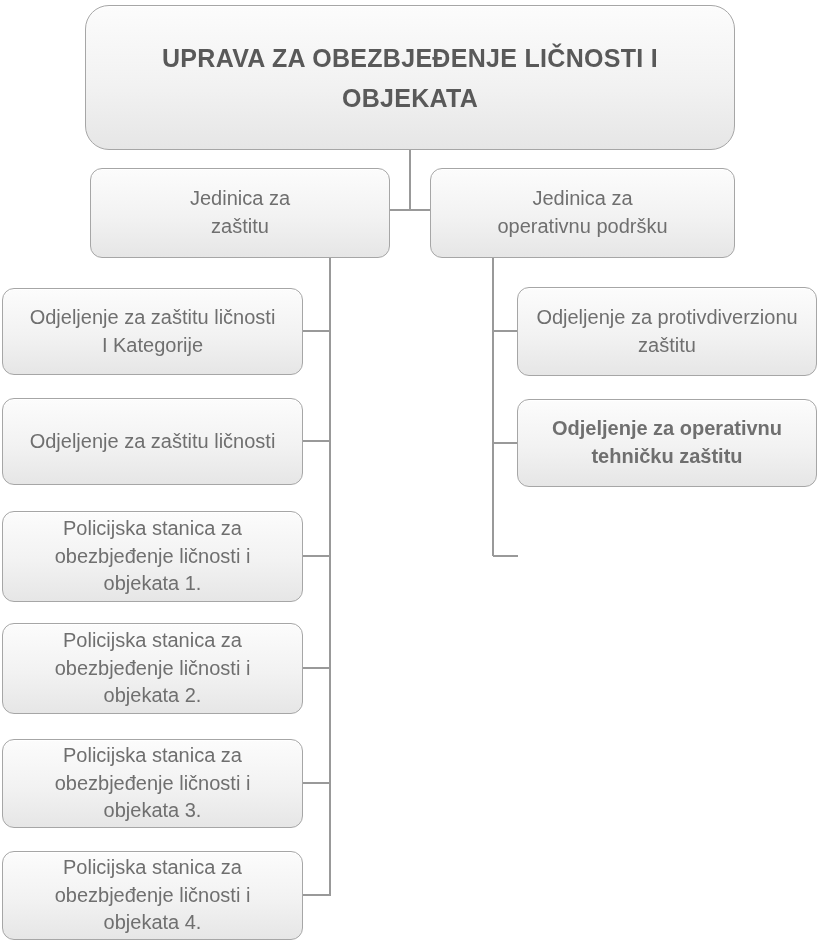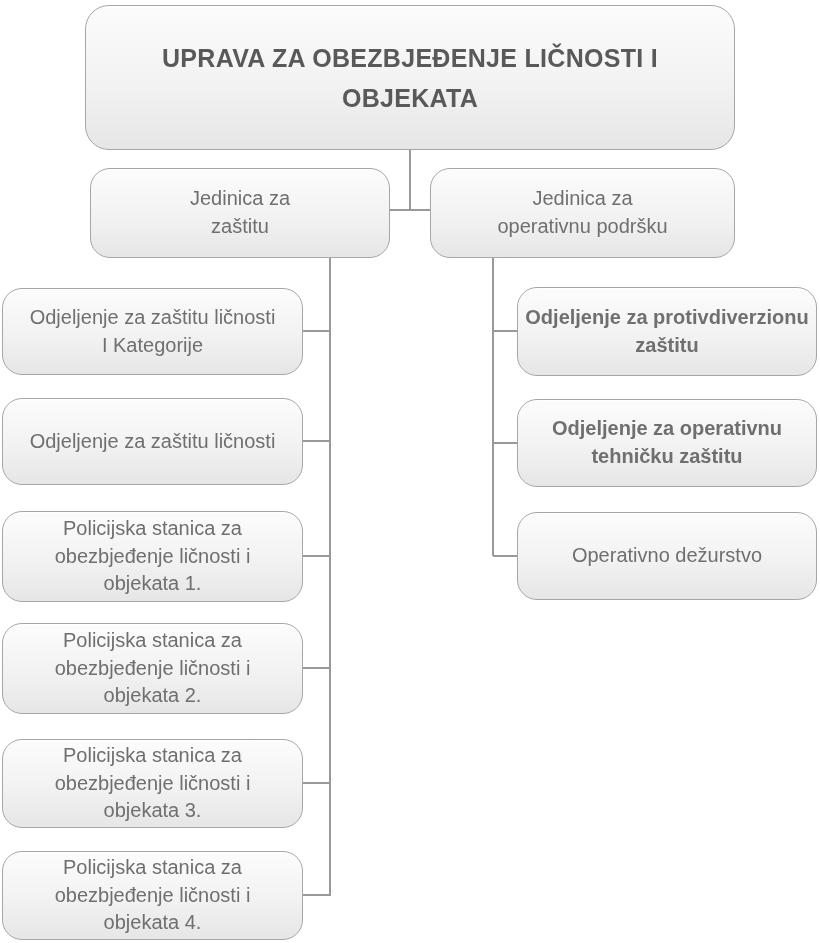--- a/index.html
+++ b/index.html
@@ -12,21 +12,21 @@
     width: 820px;
     height: 943px;
     background: #ffffff;
     font-family: "Liberation Sans", sans-serif;
     overflow: hidden;
   }
   .box {
     position: absolute;
     box-sizing: border-box;
     border: 1.5px solid #a6a6a6;
-    border-radius: 20px;
+    border-radius: 12px;
     background: linear-gradient(180deg, #fcfcfc 0%, #f2f2f2 55%, #e6e6e6 100%);
     box-shadow: inset 0 1px 0 rgba(255,255,255,0.9);
     display: flex;
     align-items: center;
     justify-content: center;
     text-align: center;
     color: #6f6f6f;
     font-size: 20px;
     line-height: 1.38;
     white-space: pre-line;
@@ -44,21 +44,21 @@
   .box.unit-left  { left: 90px;  top: 168px; width: 300px; height: 90px; }
   .box.unit-right { left: 430px; top: 168px; width: 305px; height: 90px; }
 
   .box.l0 { left: 2px; top: 288px; width: 301px; height: 87px; }
   .box.l1 { left: 2px; top: 398px; width: 301px; height: 87px; }
   .box.l2 { left: 2px; top: 511px; width: 301px; height: 91px; }
   .box.l3 { left: 2px; top: 623px; width: 301px; height: 91px; }
   .box.l4 { left: 2px; top: 739px; width: 301px; height: 89px; }
   .box.l5 { left: 2px; top: 851px; width: 301px; height: 89px; }
 
-  .box.r0 { left: 517px; top: 287px; width: 300px; height: 89px; font-weight: bold; }
+  .box.r0 { left: 517px; top: 287px; width: 300px; height: 89px; }
   .box.r1 { left: 517px; top: 399px; width: 300px; height: 88px; font-weight: bold; }
   .box.r2 { left: 517px; top: 512px; width: 300px; height: 88px; }
 
   .line {
     position: absolute;
     background: #999999;
   }
   
   .ln-root-v   { left: 409px; top: 150px; width: 2px;  height: 60px; }
   .ln-units-h  { left: 390px; top: 209px; width: 40px; height: 2px; }
@@ -141,17 +141,14 @@
   </div>
 
   <div class="box r0">
     <span>Odjeljenje za protivdiverzionu
 zaštitu</span>
   </div>
   <div class="box r1">
     <span>Odjeljenje za operativnu
 tehničku zaštitu</span>
   </div>
-  <div class="box r2">
-    <span>Operativno dežurstvo</span>
-  </div>
 
 </div>
 
 </body></html>

